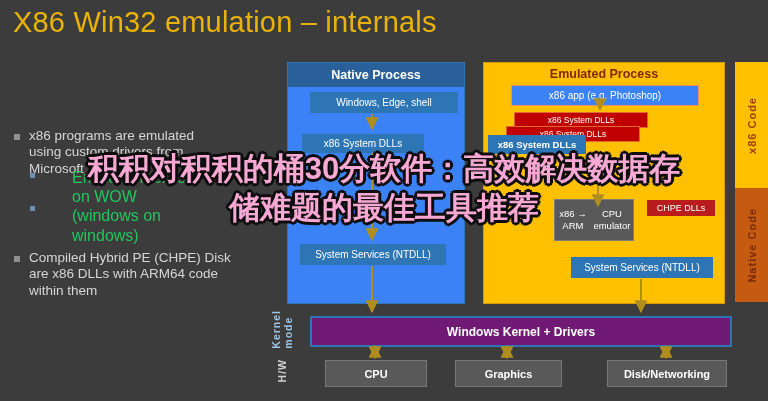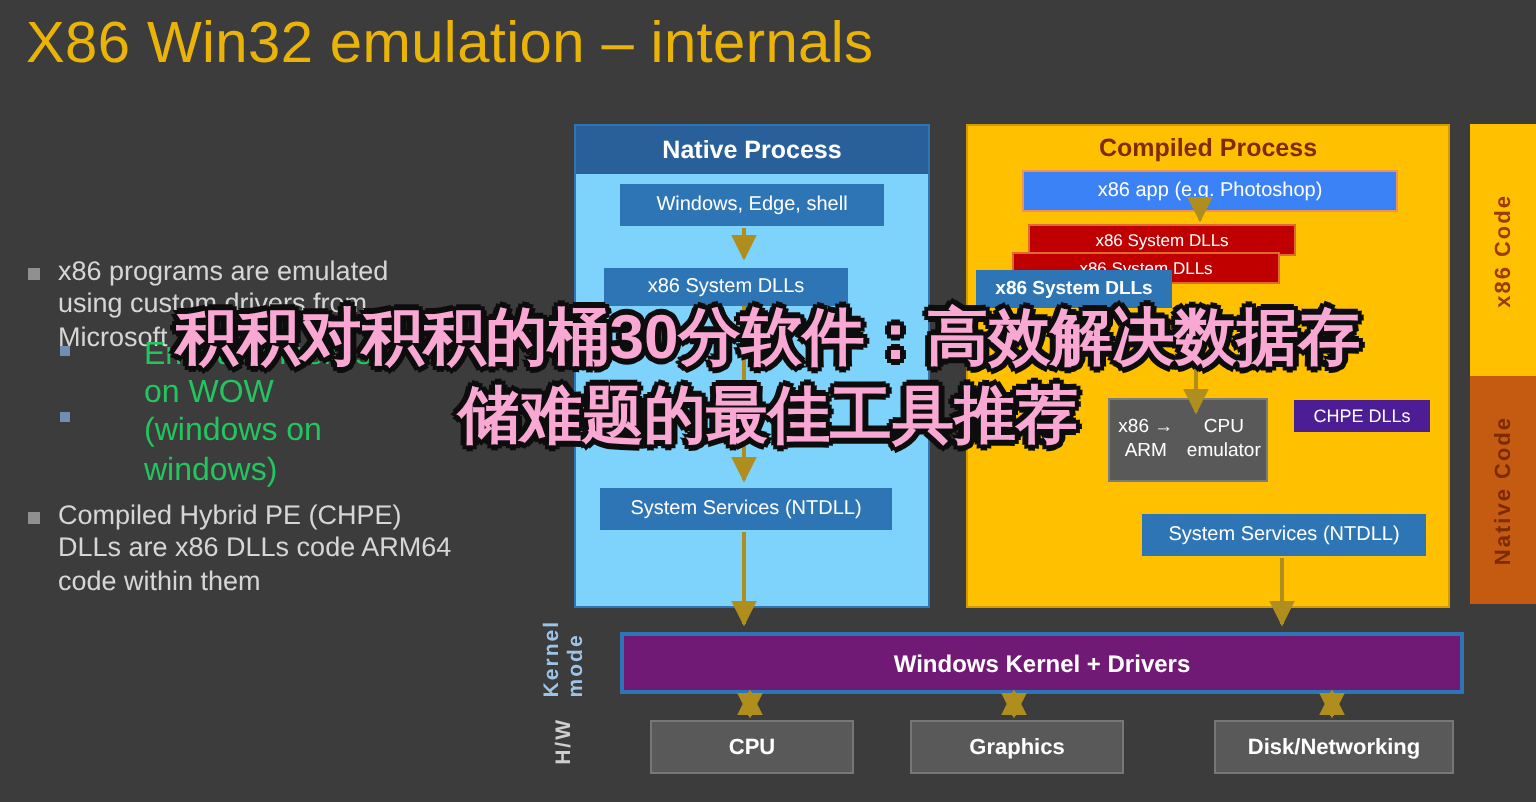--- a/index.html
+++ b/index.html
@@ -15,36 +15,36 @@
   .sub .btext{font-size:16px;color:#22c55e;line-height:1.2;margin-left:28px;}
   .b1{left:14px;top:62px;width:200px;}
   .b2{left:14px;top:128px;width:193px;}
   .s1{left:30px;top:168px;width:162px;}
   .s2{left:30px;top:201px;width:200px;}
   .b3{left:14px;top:250px;width:218px;}
 
   .cbox{display:flex;align-items:center;justify-content:center;color:#fff;text-align:center;}
 
   .panel{position:absolute;}
-  .native{left:287px;top:62px;width:176px;height:240px;background:#7dd3fc;border:1px solid #2e75b6;}
+  .native{left:287px;top:62px;width:176px;height:240px;background:#3b82f6;border:1px solid #2e75b6;}
   .native-header{position:absolute;left:0;top:0;right:0;height:24px;background:#2a6099;color:#fff;
                  font-weight:bold;font-size:12.5px;display:flex;align-items:center;justify-content:center;}
   .nbox{position:absolute;background:#2e75b6;font-size:10px;}
-  .win{left:22px;top:29px;width:132px;height:21px;}
+  .win{left:22px;top:29px;width:148px;height:21px;}
   .ndll{left:14px;top:71px;width:122px;height:19px;}
   .nserv{left:12px;top:181px;width:146px;height:21px;}
 
   .emulated{left:483px;top:62px;width:240px;height:240px;background:#ffc000;border:1px solid #d29b00;}
   .em-header{position:absolute;top:4px;left:0;right:0;text-align:center;color:#7f2a00;font-weight:bold;font-size:12.5px;}
   .app{position:absolute;left:27px;top:22px;width:186px;height:19px;background:#3b82f6;border:1px solid #f0905a;font-size:10px;}
   .rdll{position:absolute;background:#c00000;border:1px solid #e06a2b;font-size:8.5px;}
   .rd1{left:30px;top:49px;width:132px;height:14px;}
   .rd2{left:22px;top:63px;width:132px;height:14px;}
   .bdll{position:absolute;left:4px;top:72px;width:98px;height:19px;background:#2e75b6;font-size:9.5px;font-weight:bold;}
-  .chpe{position:absolute;left:163px;top:137px;width:68px;height:16px;background:#4c1d95;font-size:9px;}
+  .chpe{position:absolute;left:163px;top:137px;width:68px;height:16px;background:#b91c1c;font-size:9px;}
   .emul{position:absolute;left:70px;top:136px;width:78px;height:40px;background:#595959;border:1px solid #7c7c7c;
         font-size:9.5px;line-height:1.3;}
   .eserv{position:absolute;left:87px;top:194px;width:142px;height:21px;background:#2e75b6;font-size:10px;}
 
   .bar{position:absolute;left:735px;width:33px;display:flex;align-items:center;justify-content:center;}
   .bar-x86{top:62px;height:126px;background:#ffc000;color:#9c3a00;}
   .bar-native{top:188px;height:114px;background:#c55a11;color:#7a2b00;}
   .vtext{writing-mode:vertical-rl;transform:rotate(180deg);font-weight:bold;font-size:11px;letter-spacing:1px;}
 
   .side-label{position:absolute;left:268px;width:28px;display:flex;align-items:center;justify-content:center;}
@@ -79,32 +79,32 @@
   </div>
   <div class="bullet sub s1">
     <span class="sq blue"></span>
     <span class="btext">Emulation relies on WOW (windows on windows)</span>
   </div>
   <div class="bullet sub s2">
     <span class="sq blue"></span>
   </div>
   <div class="bullet b3">
     <span class="sq"></span>
-    <span class="btext">Compiled Hybrid PE (CHPE) DLLs are x86 DLLs code ARM64 code within them</span>
+    <span class="btext">Compiled Hybrid PE (CHPE) Disk are x86 DLLs with ARM64 code within them</span>
   </div>
 
   <div class="panel native">
     <div class="native-header">Native Process</div>
     <div class="nbox win cbox">Windows, Edge, shell</div>
     <div class="nbox ndll cbox">x86 System DLLs</div>
     <div class="nbox nserv cbox">System Services (NTDLL)</div>
   </div>
 
   <div class="panel emulated">
-    <div class="em-header">Compiled Process</div>
+    <div class="em-header">Emulated Process</div>
     <div class="app cbox">x86 app (e.g. Photoshop)</div>
     <div class="rdll rd1 cbox">x86 System DLLs</div>
     <div class="rdll rd2 cbox">x86 System DLLs</div>
     <div class="bdll cbox">x86 System DLLs</div>
     <div class="chpe cbox">CHPE DLLs</div>
     <div class="emul cbox">
       <span>x86 → ARM</span>
       <span>CPU emulator</span>
     </div>
     <div class="eserv cbox">System Services (NTDLL)</div>

